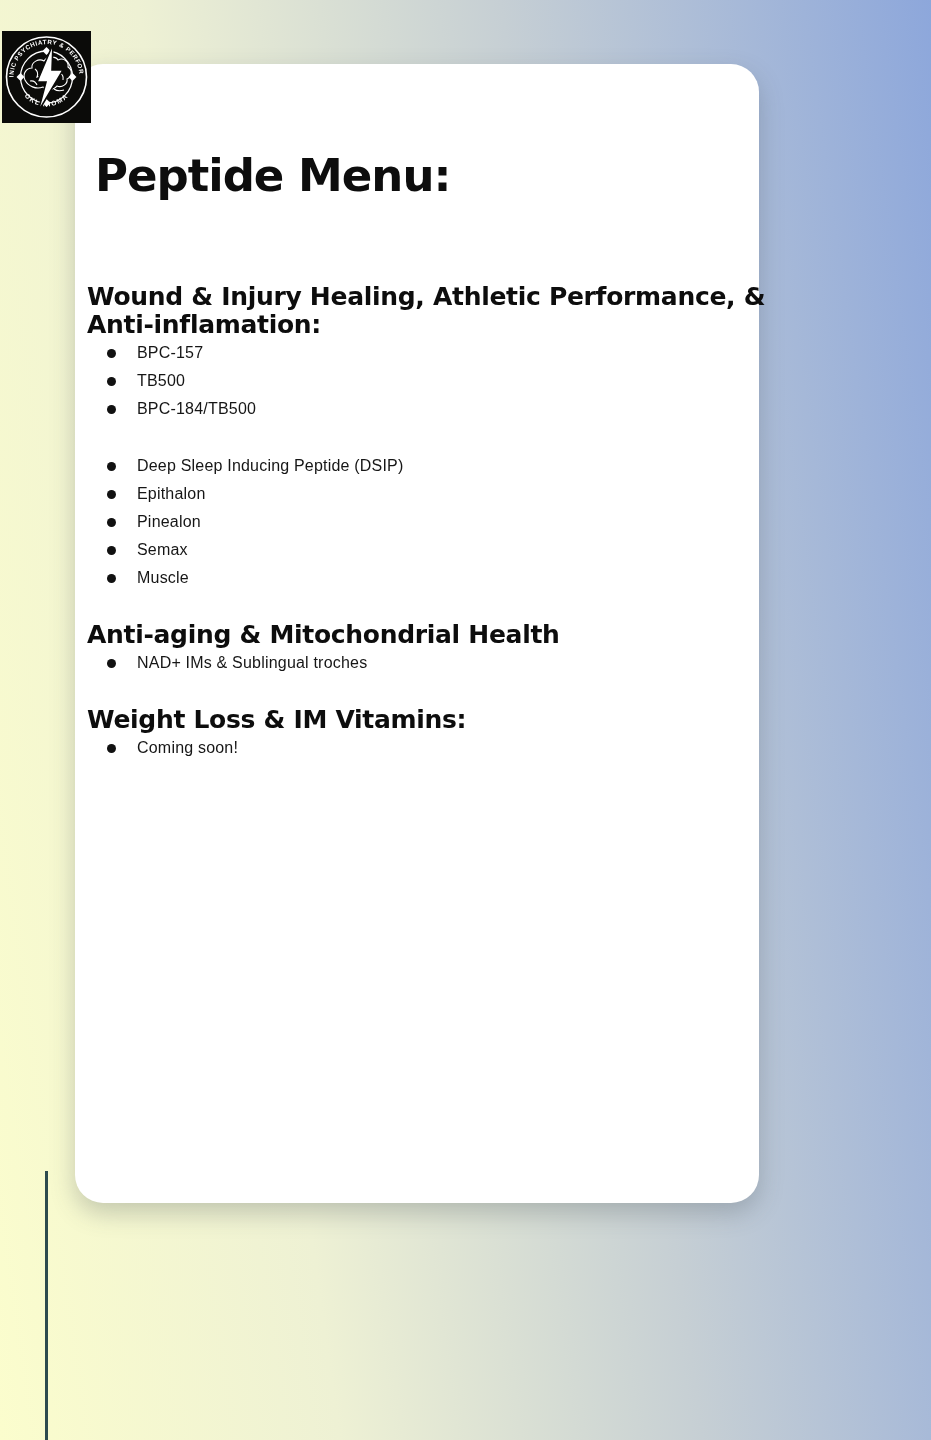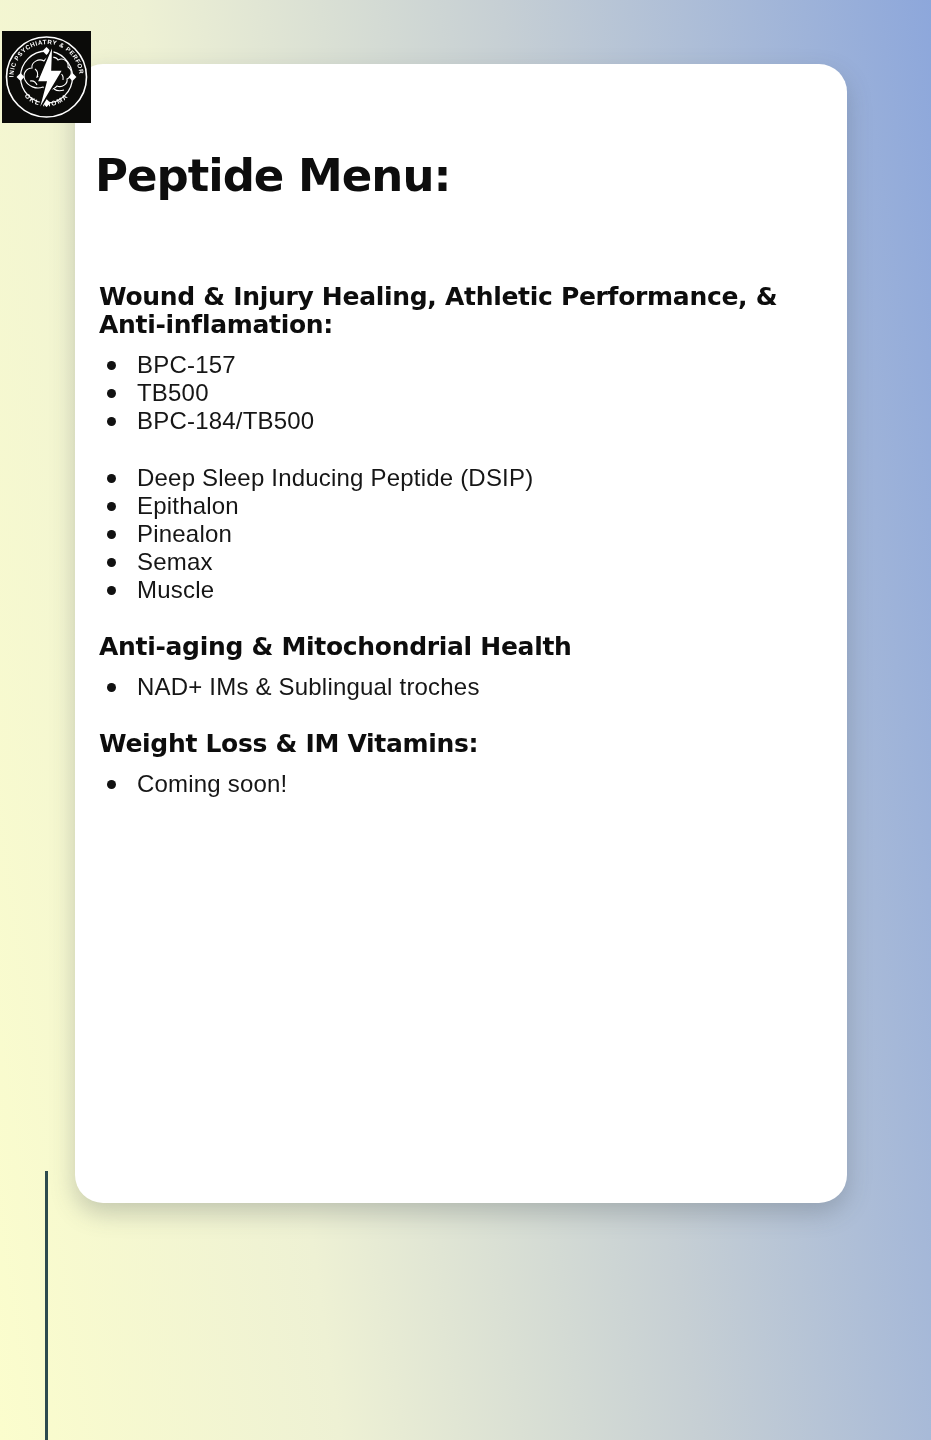--- a/index.html
+++ b/index.html
@@ -6,41 +6,41 @@
   body{
     width:931px;height:1440px;position:relative;overflow:hidden;
     font-family:"Liberation Sans",sans-serif;
     background:linear-gradient(82deg,var(--bg-yellow,#fbfdcd) 0%,#eef1d4 30%,#c6cfd4 62%,var(--bg-blue,#8da7db) 100%);
   }
   .accent-line{
     position:absolute;left:45px;top:1171px;width:3px;height:269px;
     background:var(--line-color,#2d4b4e);
   }
   .card{
-    position:absolute;left:75px;top:64px;width:772px;height:1139px;
+    position:absolute;left:75px;top:64px;width:684px;height:1139px;
     background:#ffffff;border-radius:28px;
     box-shadow:0 10px 24px rgba(70,80,85,.28);
   }
   .card-inner{padding:89px 24px 0 12px;}
   .page-title{
     margin:0 0 0 8px;
     font-family:"DejaVu Sans",sans-serif;
     font-weight:700;font-size:45px;line-height:46px;letter-spacing:-1px;color:#0d0d0d;
   }
   .menu-section{margin-top:29px;}
   .menu-section.first{margin-top:84px;}
   .section-heading{
-    margin:12px;font-family:"DejaVu Sans",sans-serif;font-weight:700;
+    margin:0;font-family:"DejaVu Sans",sans-serif;font-weight:700;
     font-size:25px;line-height:28px;letter-spacing:-0.3px;color:#0d0d0d;
   }
   .hline{display:block;white-space:nowrap;}
   ul.section-list{margin:0;padding:0;list-style:none;}
   li.list-item{
     position:relative;padding-left:50px;line-height:28px;
-    font-size:24px;color:#161616;letter-spacing:0.2px;
+    font-size:16px;color:#161616;letter-spacing:0.2px;
   }
   .dot{
     position:absolute;left:20px;top:10px;width:9px;height:9px;border-radius:50%;
     background:#111;
   }
   .logo{position:absolute;left:2px;top:31px;width:89px;height:92px;}
   .logo svg{display:block;width:100%;height:100%;}
 </style>
 </head>
 <body style="--bg-yellow: #fbfdcd; --bg-blue: #8da7db; --line-color: #2d4b4e;">

